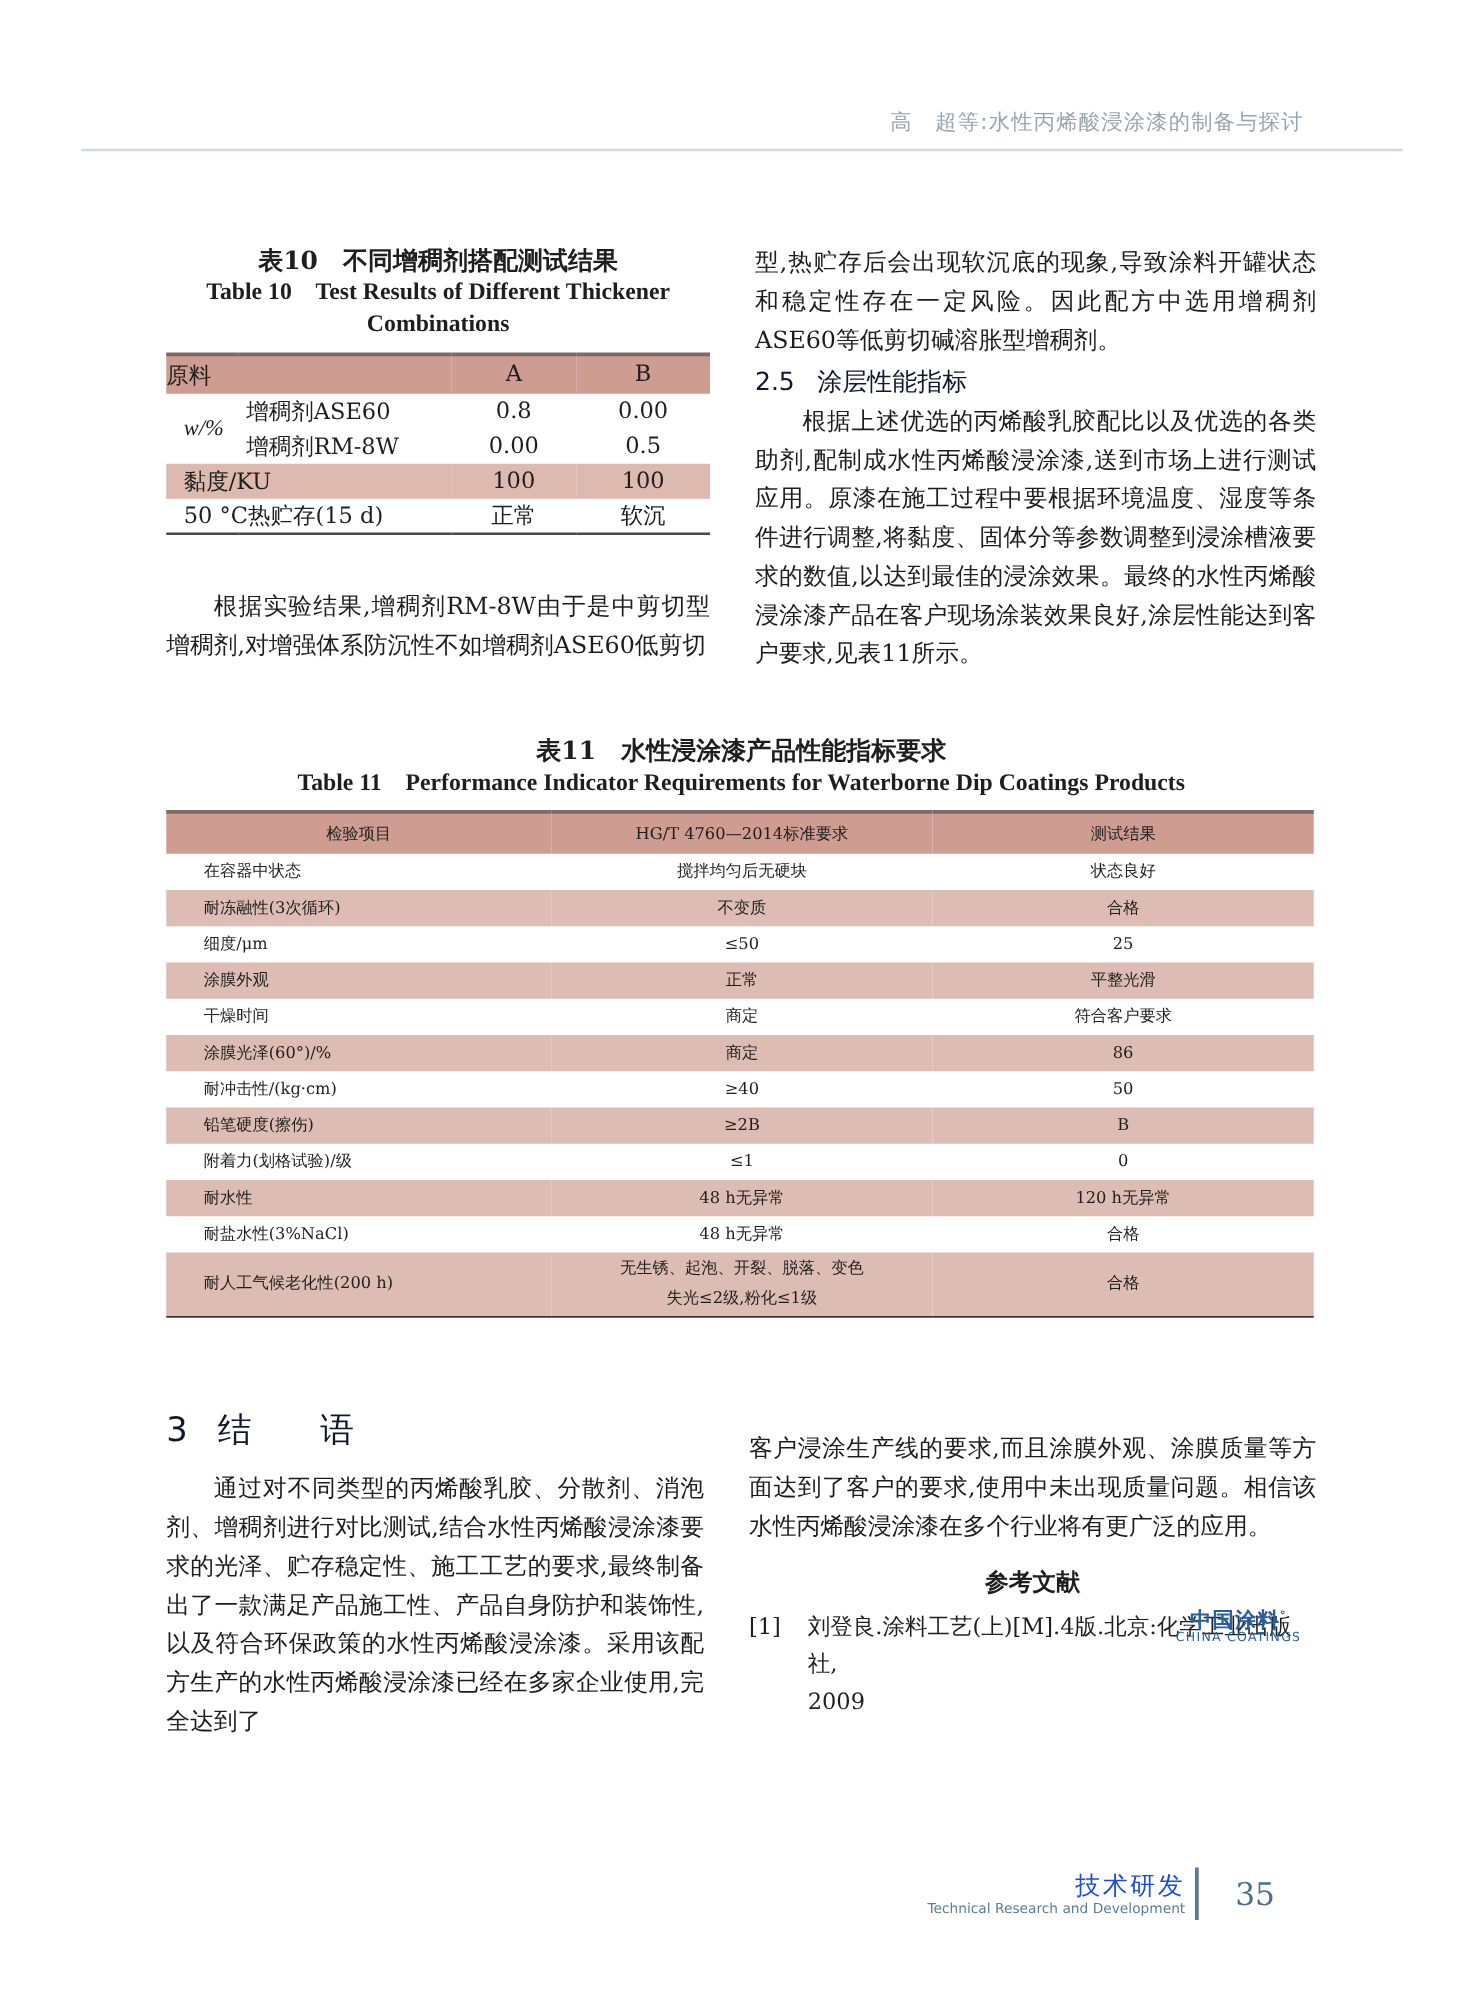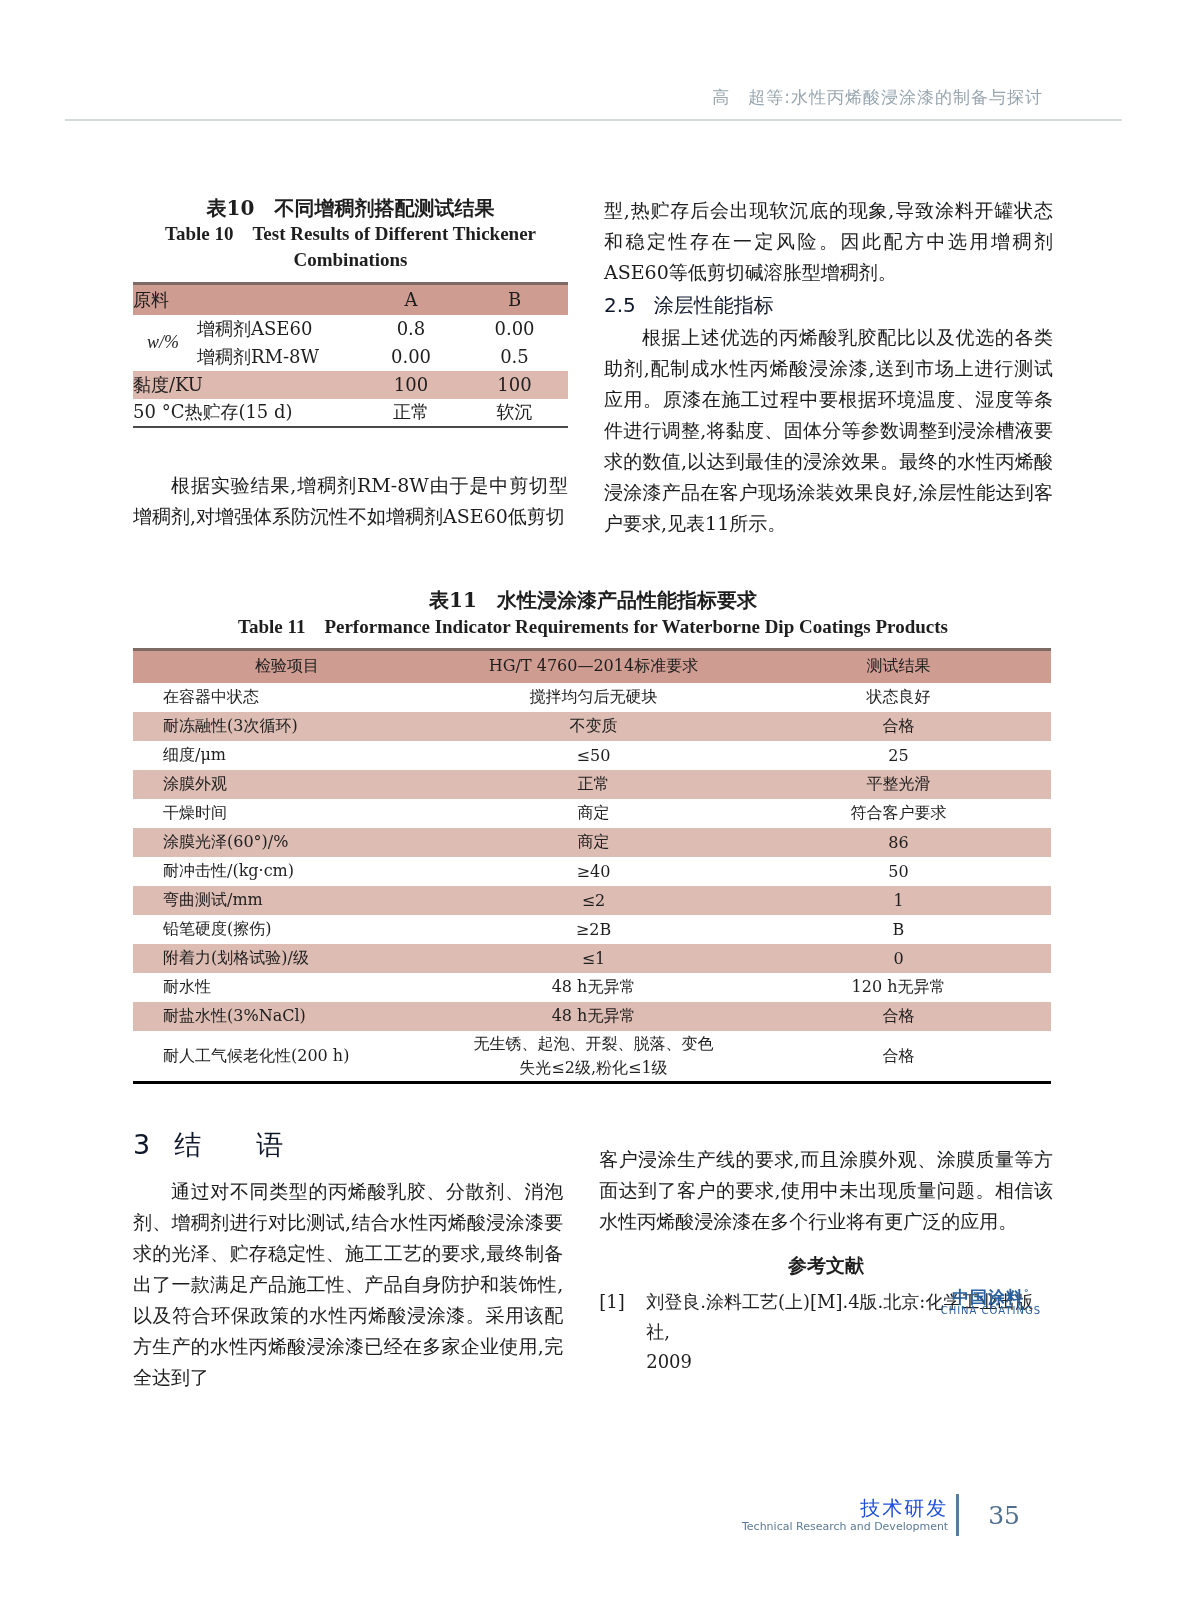--- a/index.html
+++ b/index.html
@@ -39,38 +39,38 @@
               border-top:3px solid #7e6a64; border-bottom:2px solid #4a4a4a;
               font-size:18px; }
   table.t10 td, table.t10 th { font-weight:normal; height:28px; vertical-align:middle; }
   .t10 .hdr { background:#cf9c92; height:31px; }
   .t10 .band { background:#ddb9b0; }
   .t10 .ca { text-align:center; width:100px; }
   .t10 .cb { text-align:center; width:107px; }
   .t10 .cw { width:58px; text-align:left; padding-left:14px; font-style:italic;
              font-family:"Liberation Serif","DejaVu Serif",serif; }
   .t10 .cn { width:170px; text-align:left; padding-left:6px; }
-  .t10 .span-left { text-align:left; }
+  .t10 .span-left { text-align:left; padding-left:14px; }
   
   .sec-heading {
     font-family:"DejaVu Sans","Liberation Sans",sans-serif;
     color:#0f172a; font-weight:normal;
   }
   .h25 { font-size:20px; line-height:30px; margin:2px 0 2px 0; }
   .h25 .num { margin-right:18px; }
   .h3 { font-size:27px; line-height:34px; margin:10px 0 14px 0; }
   .h3 .num { margin-right:24px; }
   .h3 .ttl { letter-spacing:14px; }
   
   .t11-title-zh { font-size:20px; font-weight:bold; text-align:center; line-height:25px; }
   .t11-title-en { font-size:19px; font-weight:bold; text-align:center; line-height:27px;
                   font-family:"Liberation Serif","DejaVu Serif",serif; }
   table.t11 { width:918px; border-collapse:collapse; margin-top:8px;
-              border-top:3px solid #7e6a64; border-bottom:3px solid #000000;
-              font-size:16px; }
+              border-top:3px solid #7e6a64; border-bottom:1px solid #000000;
+              font-size:13px; }
   .t11 th { background:#cf9c92; height:33px; font-weight:normal; text-align:center; }
   .t11 td { height:29px; vertical-align:middle; }
   .t11 tbody tr:nth-child(even) { background:#ddbcb3; }
   .t11 .c1 { width:308px; text-align:left; padding-left:30px; }
   .t11 .c2 { width:305px; text-align:center; }
   .t11 .c3 { width:305px; text-align:center; }
   .t11 tr.tall td { height:52px; line-height:24px; }
   
   .ref-heading { font-size:19px; font-weight:bold; text-align:center; margin:16px 0 8px 0; }
   .ref-item { display:flex; font-size:18px; line-height:30px; }
@@ -216,28 +216,20 @@
 
     <tr>
       <td class="c1">耐冲击性/(kg·cm)</td>
       <td class="c2">
         <div>≥40</div>
         <div></div>
       </td>
       <td class="c3">50</td>
     </tr>
 
-    <tr>
-      <td class="c1">弯曲测试/mm</td>
-      <td class="c2">
-        <div>≤2</div>
-        <div></div>
-      </td>
-      <td class="c3">1</td>
-    </tr>
 
     <tr>
       <td class="c1">铅笔硬度(擦伤)</td>
       <td class="c2">
         <div>≥2B</div>
         <div></div>
       </td>
       <td class="c3">B</td>
     </tr>
 

